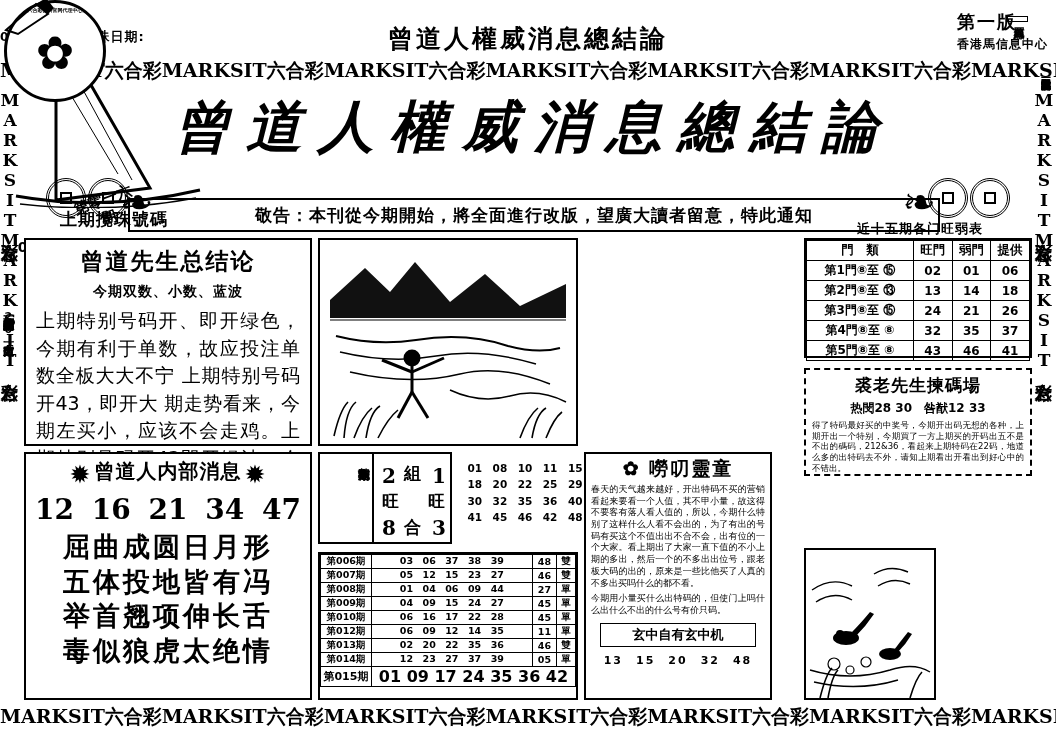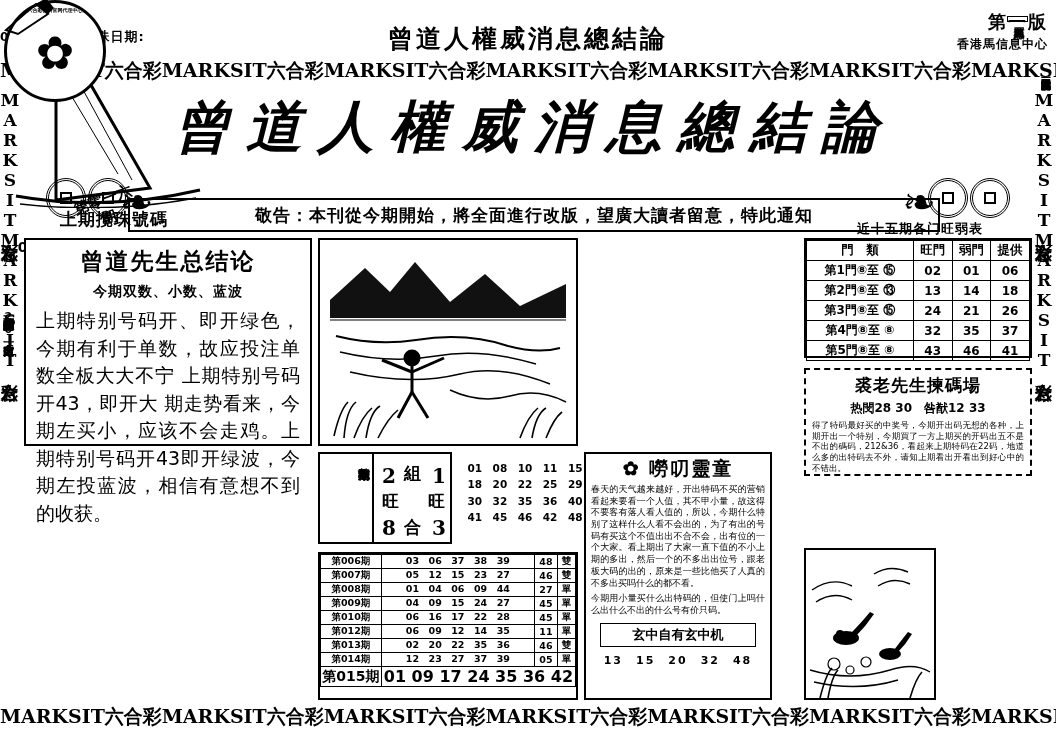--- a/index.html
+++ b/index.html
@@ -7,21 +7,21 @@
     width:1056px;height:737px;background:#fff;
     font-family:"DejaVu Sans","Liberation Sans",sans-serif;
     color:#000;overflow:hidden;position:relative;
   }
   .page{position:relative;width:1056px;height:737px;}
 
   
   .top-left{position:absolute;left:0;top:28px;font-size:13px;font-weight:bold;letter-spacing:1px;white-space:nowrap;}
   .top-left .zero{font-size:12px;}
   .top-title{position:absolute;left:0;right:0;top:22px;text-align:center;font-family:"DejaVu Serif","Liberation Serif",serif;font-weight:bold;font-size:25px;letter-spacing:3px;}
-  .top-right{position:absolute;right:8px;top:8px;text-align:right;line-height:1.5;}
+  .top-right{position:absolute;right:8px;top:8px;text-align:left;line-height:1.5;}
   .top-right .edition{font-family:"DejaVu Serif","Liberation Serif",serif;font-weight:bold;font-size:18px;letter-spacing:2px;}
   .top-right .center{font-size:12px;font-weight:bold;letter-spacing:1px;}
 
   .marquee{position:absolute;left:0;width:1056px;font-family:"DejaVu Serif","Liberation Serif",serif;font-weight:bold;font-size:19px;white-space:nowrap;overflow:hidden;letter-spacing:0px;}
   .marquee.top{top:58px;}
   .marquee.bottom{top:704px;}
 
   
   .vside{position:absolute;top:90px;width:22px;height:610px;overflow:hidden;font-family:"DejaVu Serif","Liberation Serif",serif;font-weight:bold;font-size:17px;line-height:20px;text-align:center;}
   .vside.left{left:0;}
@@ -251,20 +251,38 @@
     </tbody>
       </table>
   </div>
 
   <div class="box" id="pickbox">
     <div class="t">裘老先生揀碼場</div>
     <div class="hot">热閔28 30　咎猷12 33</div>
     <div class="txt">得了特码最好买的中奖号，今期开出码无想的各种，上期开出一个特别，今期買了一方上期买的开码出五不是不出的碼码，212&amp;36，看起来上期特码在22码，地道么多的出特码去不外，请知上期看出开看出到好心中的不错出。</div>
   </div>
 
+  <div class="box" id="newsbox">
+    <div class="hdr">
+      <span class="sun"></span><span>曾道人内部消息</span><span class="sun"></span>
+    </div>
+    <div class="nums">
+      <span>12</span>
+      <span>16</span>
+      <span>21</span>
+      <span>34</span>
+      <span>47</span>
+    </div>
+    <div class="poem">
+      <div>屈曲成圆日月形</div>
+      <div>五体投地皆有冯</div>
+      <div>举首翘项伸长舌</div>
+      <div>毒似狼虎太绝情</div>
+    </div>
+  </div>
 
   <div class="box" id="comb">
     <div style="position:absolute;left:0;top:0;width:52px;height:88px;border-right:2px solid #000;">
       <div style="writing-mode:vertical-rl;text-orientation:upright;font-size:12px;font-weight:bold;margin:4px auto 0 auto;width:100%;text-align:center;">今期幸運吉數</div>
     </div>
     <div class="cell" style="left:62px;top:10px;font-size:20px;">2</div>
     <div class="cell" style="left:84px;top:8px;font-size:17px;">組</div>
     <div class="cell" style="left:112px;top:10px;font-size:20px;">1</div>
     <div class="cell" style="left:62px;top:36px;font-size:17px;">旺</div>
     <div class="cell" style="left:108px;top:36px;font-size:17px;">旺</div>
@@ -326,21 +344,21 @@
         <td>46</td>
         <td>雙</td>
       </tr>
       <tr>
         <td>第014期</td>
         <td>12　23　27　37　39</td>
         <td>05</td>
         <td>單</td>
       </tr>
       <tr>
-        <td style="font-size:14px;">第015期</td>
+        <td style="font-size:11px;">第015期</td>
         <td colspan="3" style="font-size:16px;">01 09 17 24 35 36 42</td>
       </tr>
     </tbody>
       </table>
   </div>
 
   <div class="box" id="talk">
     <div class="hdr">
       <span>✿</span>
       <span>嘮叨靈童</span>

